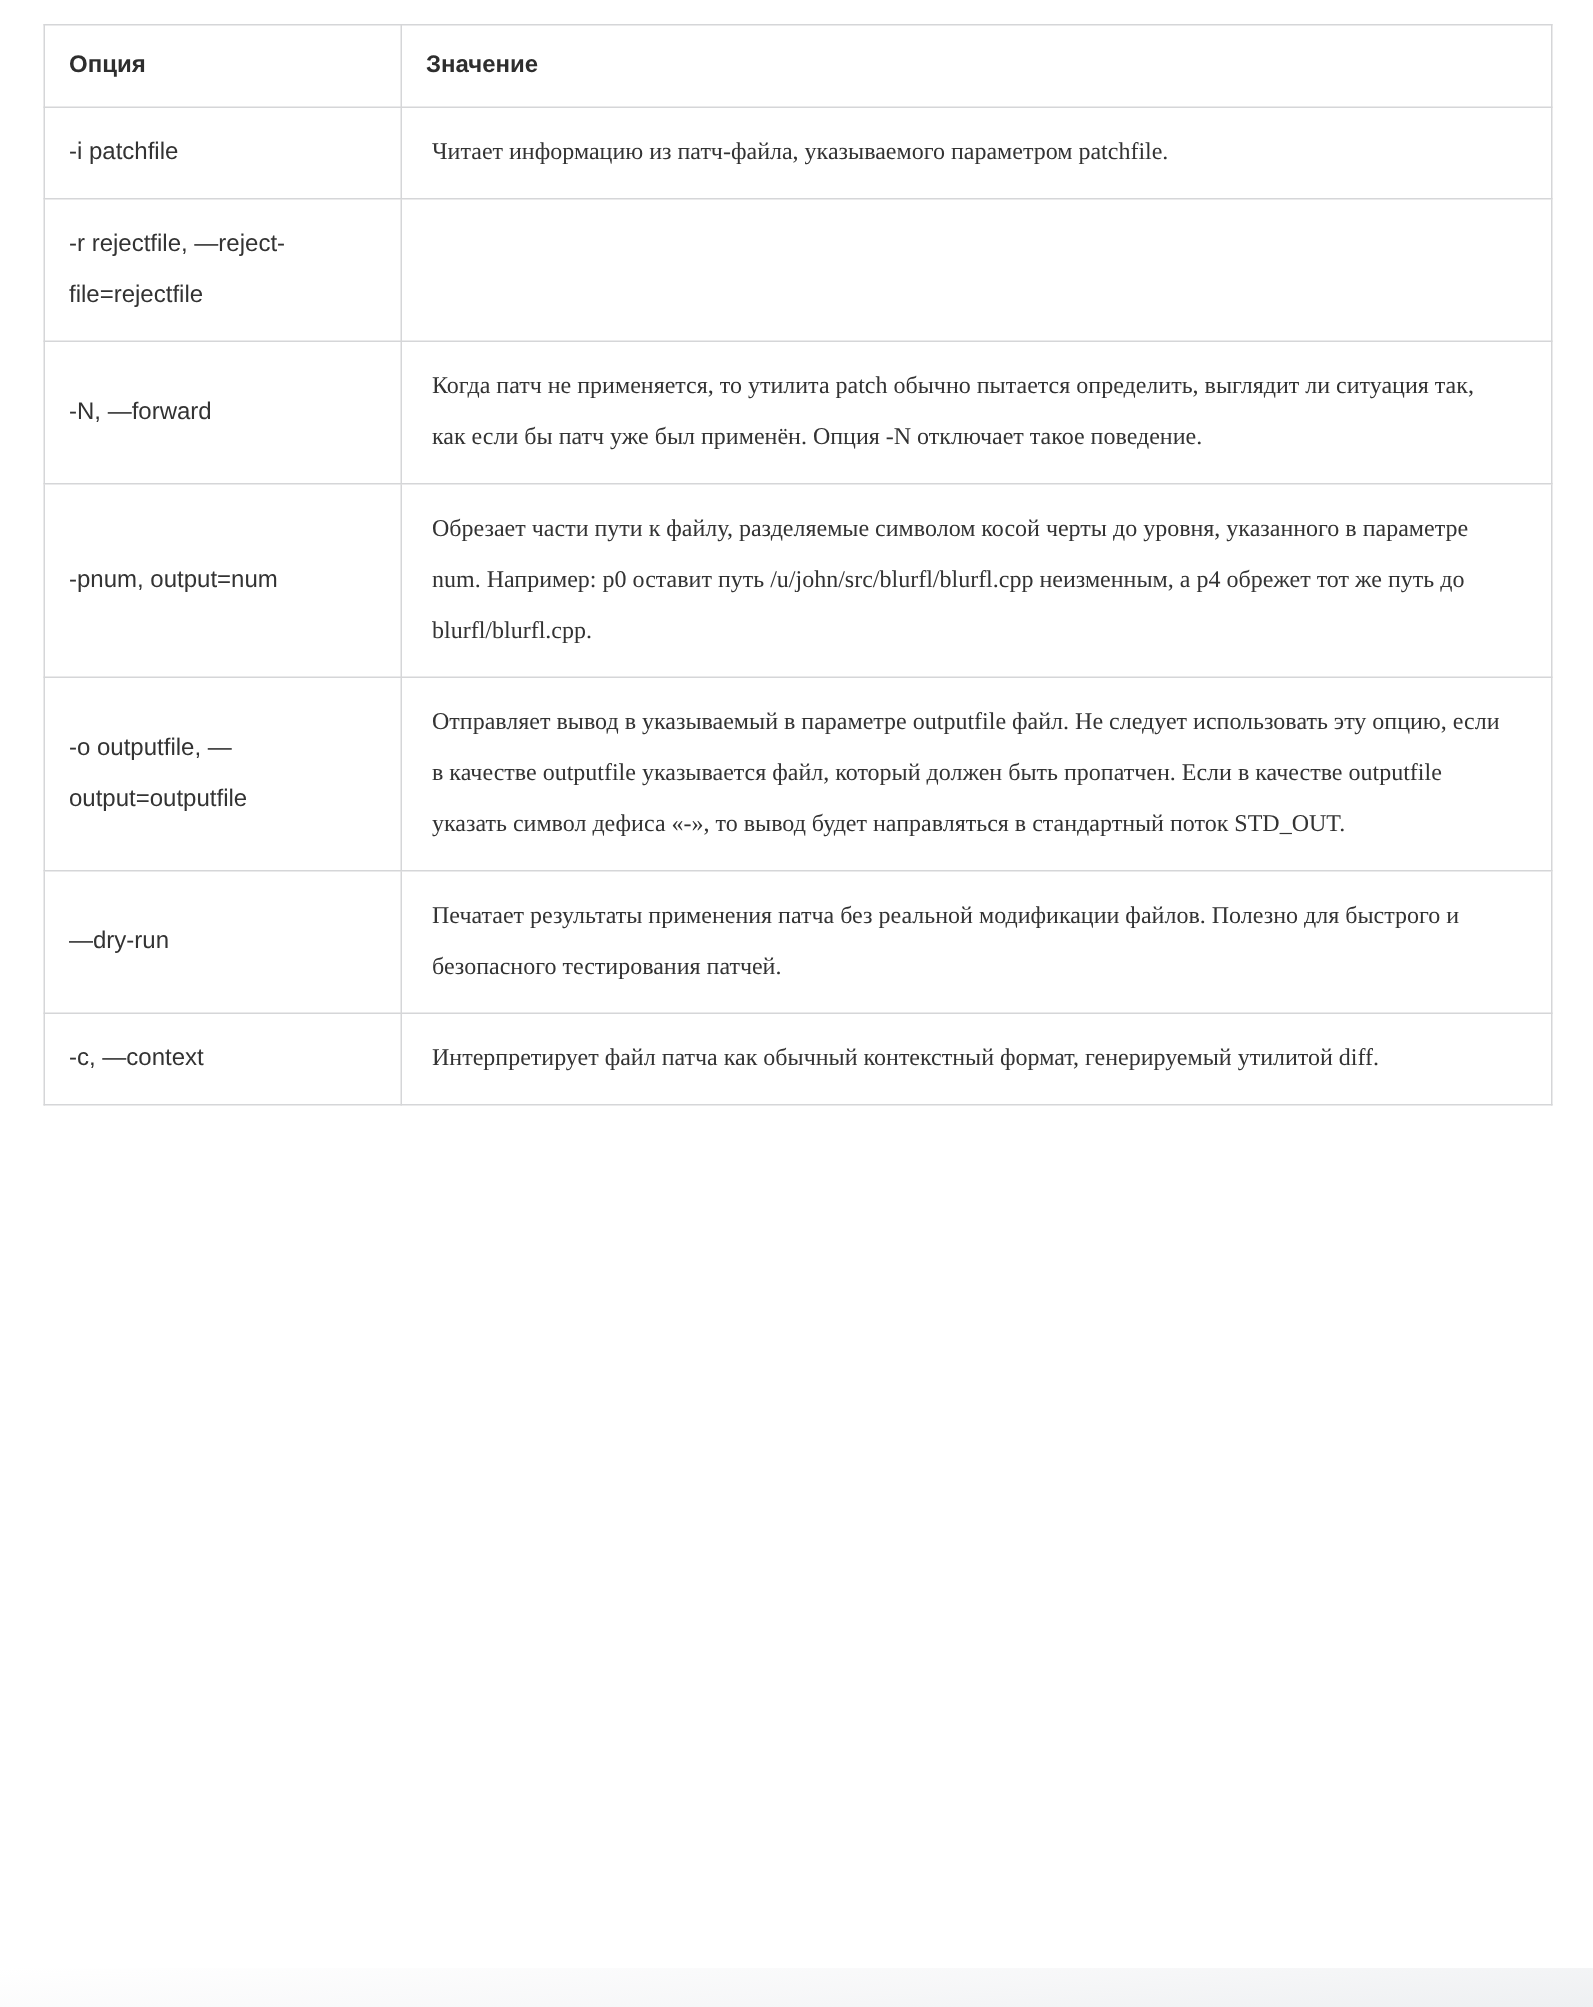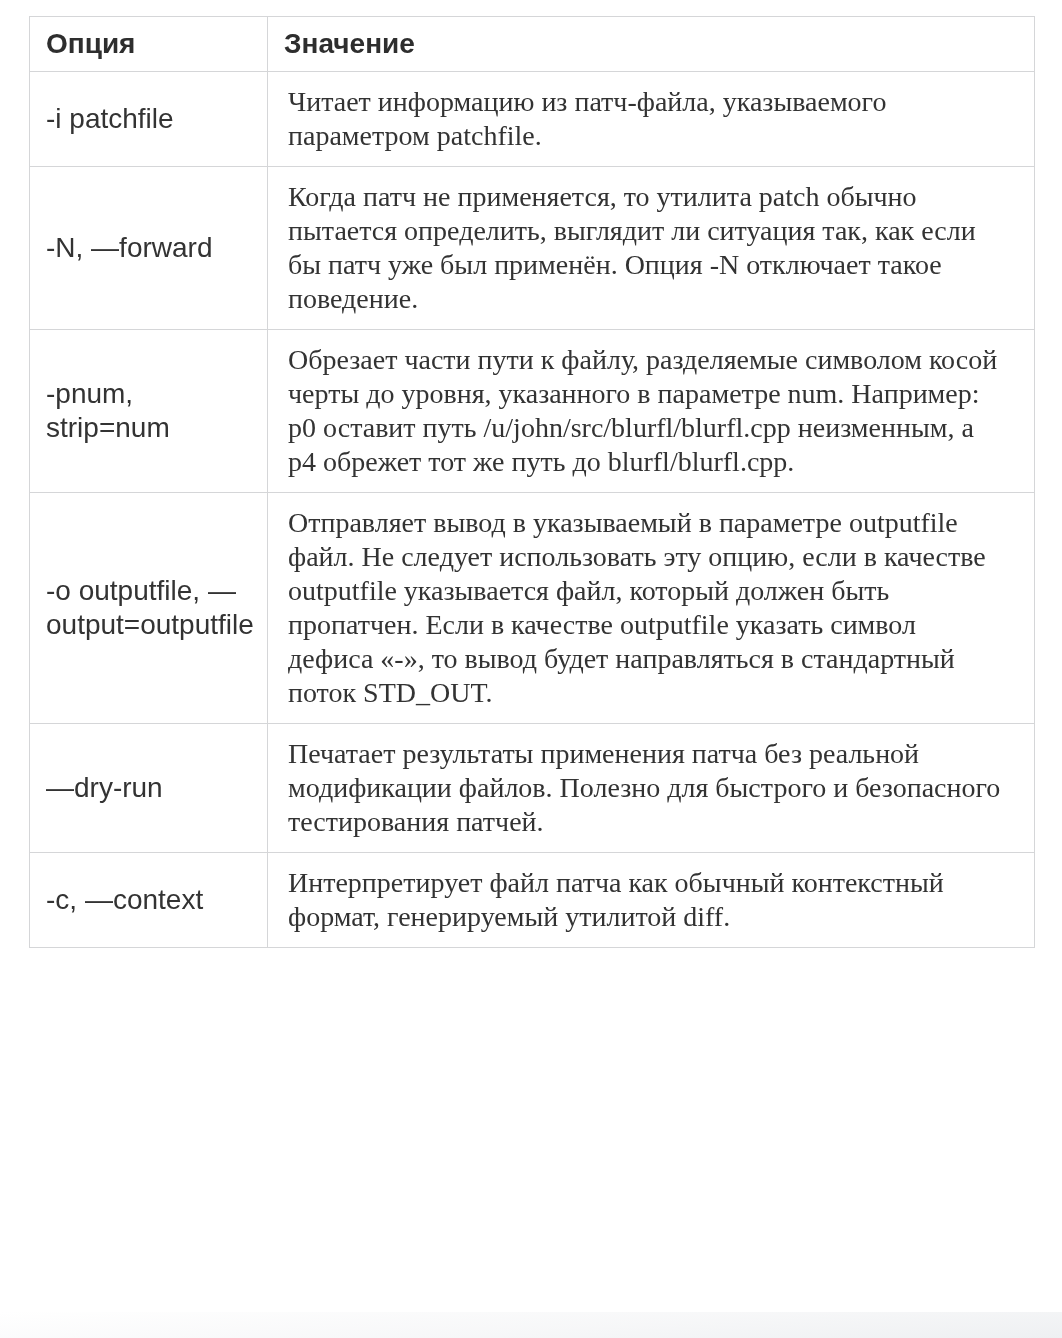--- a/index.html
+++ b/index.html
@@ -29,21 +29,21 @@
     border-collapse: collapse;
     table-layout: fixed;
     background: #ffffff;
   }
   col.col-option { width: 238px; }
   col.col-value  { width: 767px; }
   .options-table th,
   .options-table td {
     border: 1px solid #d5d6d8;
     vertical-align: middle;
-    font-size: 28px;
+    font-size: 16px;
     line-height: 34px;
     text-align: left;
     background: #ffffff;
     overflow-wrap: break-word;
   }
   .options-table th {
     font-weight: bold;
     color: #2e2e2e;
     padding: 10px 20px 10px 16px;
   }
@@ -79,25 +79,29 @@
         <th>Опция</th>
         <th>Значение</th>
       </tr>
     </thead>
     <tbody>
       <tr>
         <td class="option-cell">-i patchfile</td>
         <td class="value-cell">Читает информацию из патч-файла, указываемого параметром patchfile.</td>
       </tr>
       <tr>
+        <td class="option-cell">-r rejectfile, —reject-file=rejectfile</td>
+        <td class="value-cell"></td>
+      </tr>
+      <tr>
         <td class="option-cell">-N, —forward</td>
         <td class="value-cell">Когда патч не применяется, то утилита patch обычно пытается определить, выглядит ли ситуация так, как если бы патч уже был применён. Опция -N отключает такое поведение.</td>
       </tr>
       <tr>
-        <td class="option-cell">-pnum, strip=num</td>
+        <td class="option-cell">-pnum, output=num</td>
         <td class="value-cell">Обрезает части пути к файлу, разделяемые символом косой черты до уровня, указанного в параметре num. Например: p0 оставит путь /u/john/src/blurfl/blurfl.cpp неизменным, а p4 обрежет тот же путь до blurfl/blurfl.cpp.</td>
       </tr>
       <tr>
         <td class="option-cell">-o outputfile, —output=outputfile</td>
         <td class="value-cell">Отправляет вывод в указываемый в параметре outputfile файл. Не следует использовать эту опцию, если в качестве outputfile указывается файл, который должен быть пропатчен. Если в качестве outputfile указать символ дефиса «-», то вывод будет направляться в стандартный поток STD_OUT.</td>
       </tr>
       <tr>
         <td class="option-cell">—dry-run</td>
         <td class="value-cell">Печатает результаты применения патча без реальной модификации файлов. Полезно для быстрого и безопасного тестирования патчей.</td>
       </tr>

